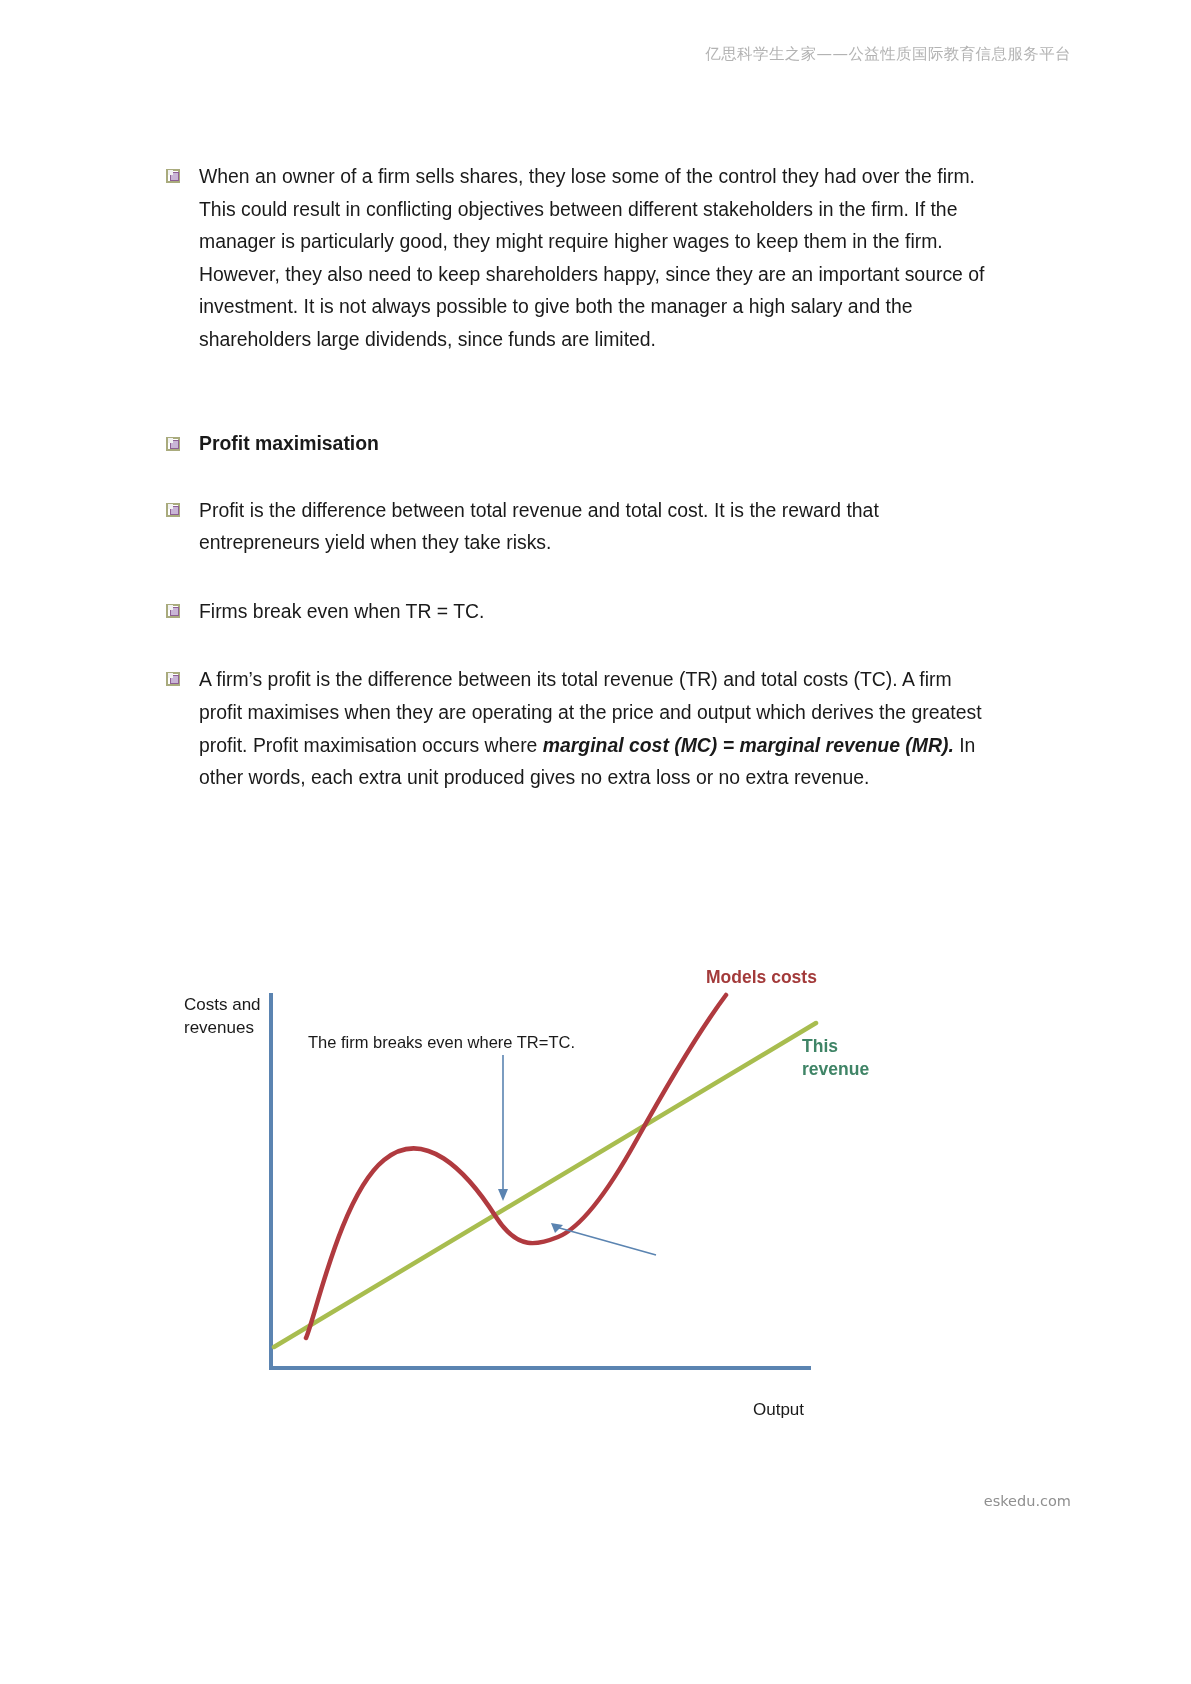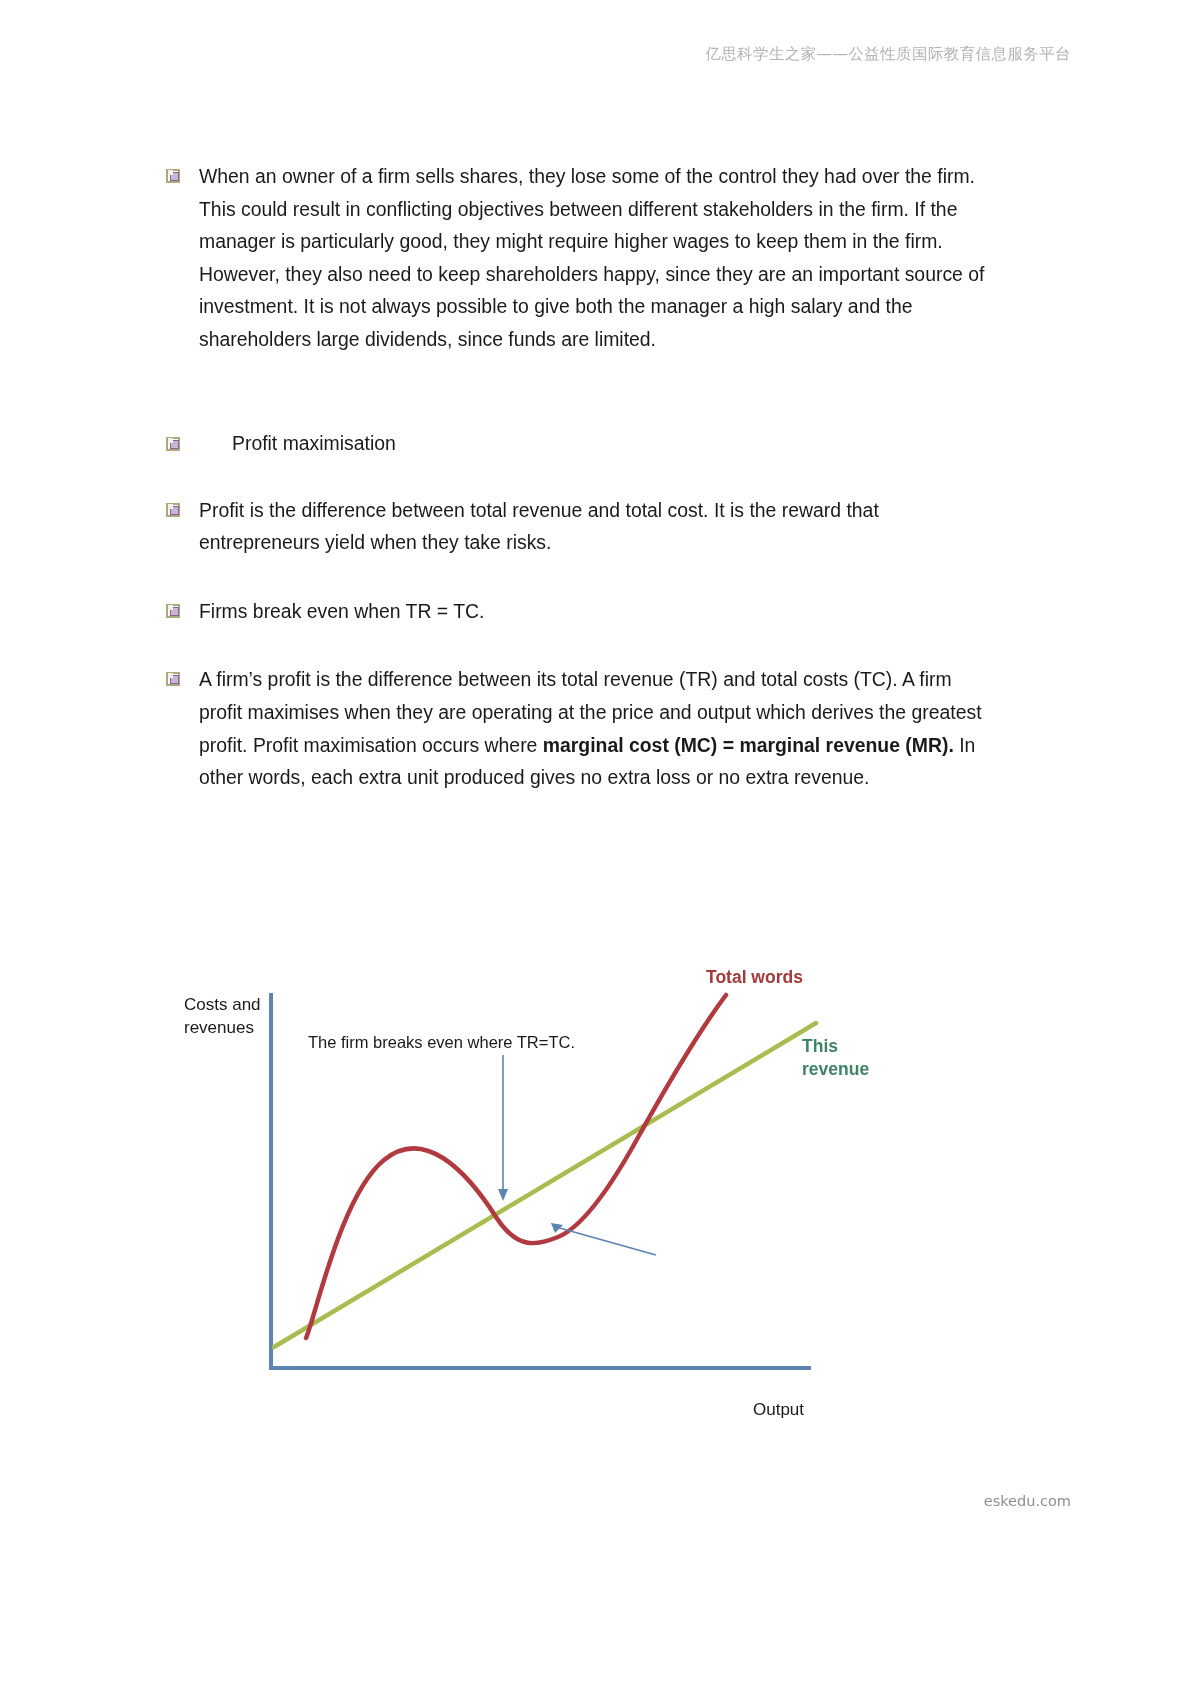--- a/index.html
+++ b/index.html
@@ -82,36 +82,35 @@
     height: 5px;
     background: #f2f2f2;
   }
 
   .para {
     font-size: 19.4px;
     line-height: 32.6px;
     color: #1a1a1a;
     flex: 1 1 auto;
   }
-  .para b { font-weight: 700; }
+  .para b { font-weight: 700; font-style: italic; }
 
   .gap-lg { height: 36px; }
 
   .heading1 .para {
     font-size: 23.5px;
     font-weight: 700;
     line-height: 32px;
   }
   .heading1 .bullet-icon { margin-top: 6px; }
 
   .heading2 .para {
     font-size: 19.4px;
-    font-weight: 400;
+    font-weight: 700;
     line-height: 30px;
-    margin-left: 33px;
   }
 
   
   .chart {
     position: absolute;
     left: 166px;
     top: 955px;
     width: 860px;
     height: 500px;
   }
@@ -263,21 +262,21 @@
       <line x1="337" y1="100" x2="337" y2="240" stroke="#5b84b1" stroke-width="1.6"></line>
       <path d="M 332 234 L 337 246 L 342 234 Z" fill="#5b84b1"></path>
 
       <line x1="490" y1="300" x2="390" y2="272" stroke="#5b84b1" stroke-width="1.6"></line>
       <path d="M 385 268 L 397 270 L 389 278 Z" fill="#5b84b1"></path>
     </svg>
 
     <div class="chart-label lbl-axis-y">Costs and
 revenues</div>
     <div class="chart-label lbl-axis-x">Output</div>
-    <div class="chart-label lbl-total-costs">Total words</div>
+    <div class="chart-label lbl-total-costs">Models costs</div>
     <div class="chart-label lbl-total-revenue">This
 revenue</div>
     <div class="chart-label lbl-breakeven">The firm breaks even where  TR=TC.</div>
   </div>
 
   <div class="doc-footer">eskedu.com</div>
 
 </div>
 
 </body></html>

